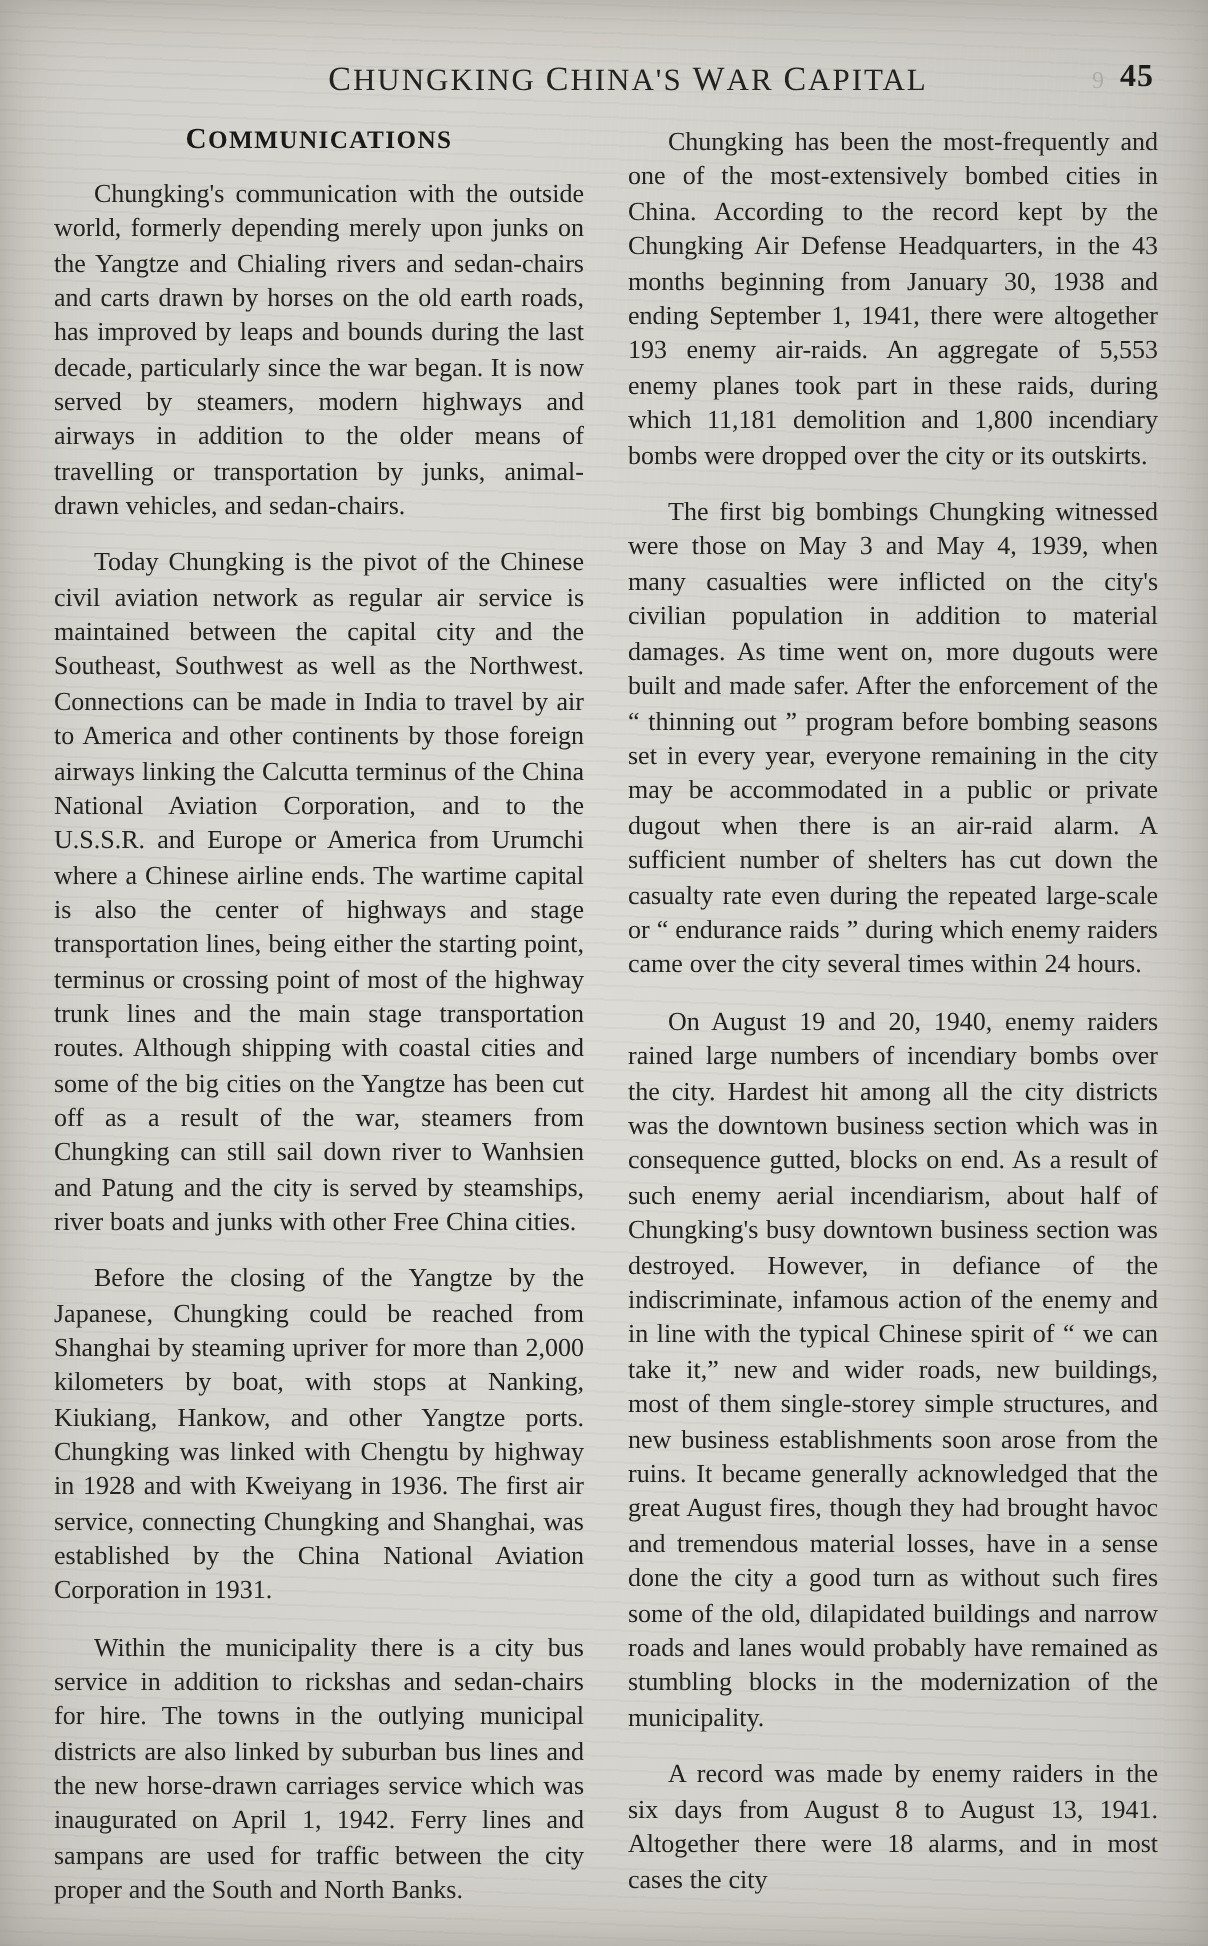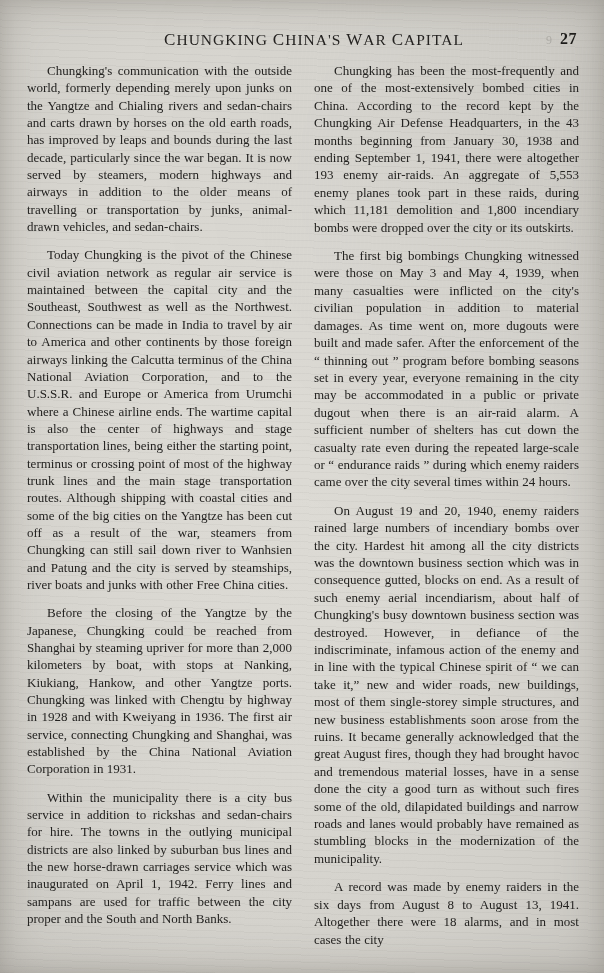--- a/index.html
+++ b/index.html
@@ -118,26 +118,27 @@
   .col-right p.body { line-height: 17.4px; }
 </style>
 </head>
 <body>
 
 <div class="page">
 
   <div class="running-head">
     <div class="rh-title"><span class="cap">C</span>HUNGKING <span class="cap">C</span>HINA'S <span class="cap">W</span>AR <span class="cap">C</span>APITAL</div>
     <div class="folio-smudge">9</div>
-    <div class="folio">27</div>
+    <div class="folio">45</div>
   </div>
 
   <div class="columns">
 
     <div class="col col-left">
+      <h2 class="sec-head"><span class="cap">C</span>OMMUNICATIONS</h2>
       <p class="body">Chungking's communication with the outside world, formerly depending merely upon junks on the Yangtze and Chialing rivers and sedan-chairs and carts drawn by horses on the old earth roads, has improved by leaps and bounds during the last decade, particularly since the war began. It is now served by steamers, modern highways and airways in addition to the older means of travelling or transportation by junks, animal-drawn vehicles, and sedan-chairs.</p>
       <p class="body">Today Chungking is the pivot of the Chinese civil aviation network as regular air service is maintained between the capital city and the Southeast, Southwest as well as the Northwest. Connections can be made in India to travel by air to America and other continents by those foreign airways linking the Calcutta terminus of the China National Aviation Corporation, and to the U.S.S.R. and Europe or America from Urumchi where a Chinese airline ends. The wartime capital is also the center of highways and stage transportation lines, being either the starting point, terminus or crossing point of most of the highway trunk lines and the main stage transportation routes. Although shipping with coastal cities and some of the big cities on the Yangtze has been cut off as a result of the war, steamers from Chungking can still sail down river to Wanhsien and Patung and the city is served by steamships, river boats and junks with other Free China cities.</p>
       <p class="body">Before the closing of the Yangtze by the Japanese, Chungking could be reached from Shanghai by steaming upriver for more than 2,000 kilometers by boat, with stops at Nanking, Kiukiang, Hankow, and other Yangtze ports. Chungking was linked with Chengtu by highway in 1928 and with Kweiyang in 1936. The first air service, connecting Chungking and Shanghai, was established by the China National Aviation Corporation in 1931.</p>
       <p class="body">Within the municipality there is a city bus service in addition to rickshas and sedan-chairs for hire. The towns in the outlying municipal districts are also linked by suburban bus lines and the new horse-drawn carriages service which was inaugurated on April 1, 1942. Ferry lines and sampans are used for traffic between the city proper and the South and North Banks.</p>
     </div>
 
     <div class="col col-right">
       <p class="body">Chungking has been the most-frequently and one of the most-extensively bombed cities in China. According to the record kept by the Chungking Air Defense Headquarters, in the 43 months beginning from January 30, 1938 and ending September 1, 1941, there were altogether 193 enemy air-raids. An aggregate of 5,553 enemy planes took part in these raids, during which 11,181 demolition and 1,800 incendiary bombs were dropped over the city or its outskirts.</p>
       <p class="body">The first big bombings Chungking witnessed were those on May 3 and May 4, 1939, when many casualties were inflicted on the city's civilian population in addition to material damages. As time went on, more dugouts were built and made safer. After the enforcement of the “ thinning out ” program before bombing seasons set in every year, everyone remaining in the city may be accommodated in a public or private dugout when there is an air-raid alarm. A sufficient number of shelters has cut down the casualty rate even during the repeated large-scale or “ endurance raids ” during which enemy raiders came over the city several times within 24 hours.</p>
       <p class="body">On August 19 and 20, 1940, enemy raiders rained large numbers of incendiary bombs over the city. Hardest hit among all the city districts was the downtown business section which was in consequence gutted, blocks on end. As a result of such enemy aerial incendiarism, about half of Chungking's busy downtown business section was destroyed. However, in defiance of the indiscriminate, infamous action of the enemy and in line with the typical Chinese spirit of “ we can take it,” new and wider roads, new buildings, most of them single-storey simple structures, and new business establishments soon arose from the ruins. It became generally acknowledged that the great August fires, though they had brought havoc and tremendous material losses, have in a sense done the city a good turn as without such fires some of the old, dilapidated buildings and narrow roads and lanes would probably have remained as stumbling blocks in the modernization of the municipality.</p>

